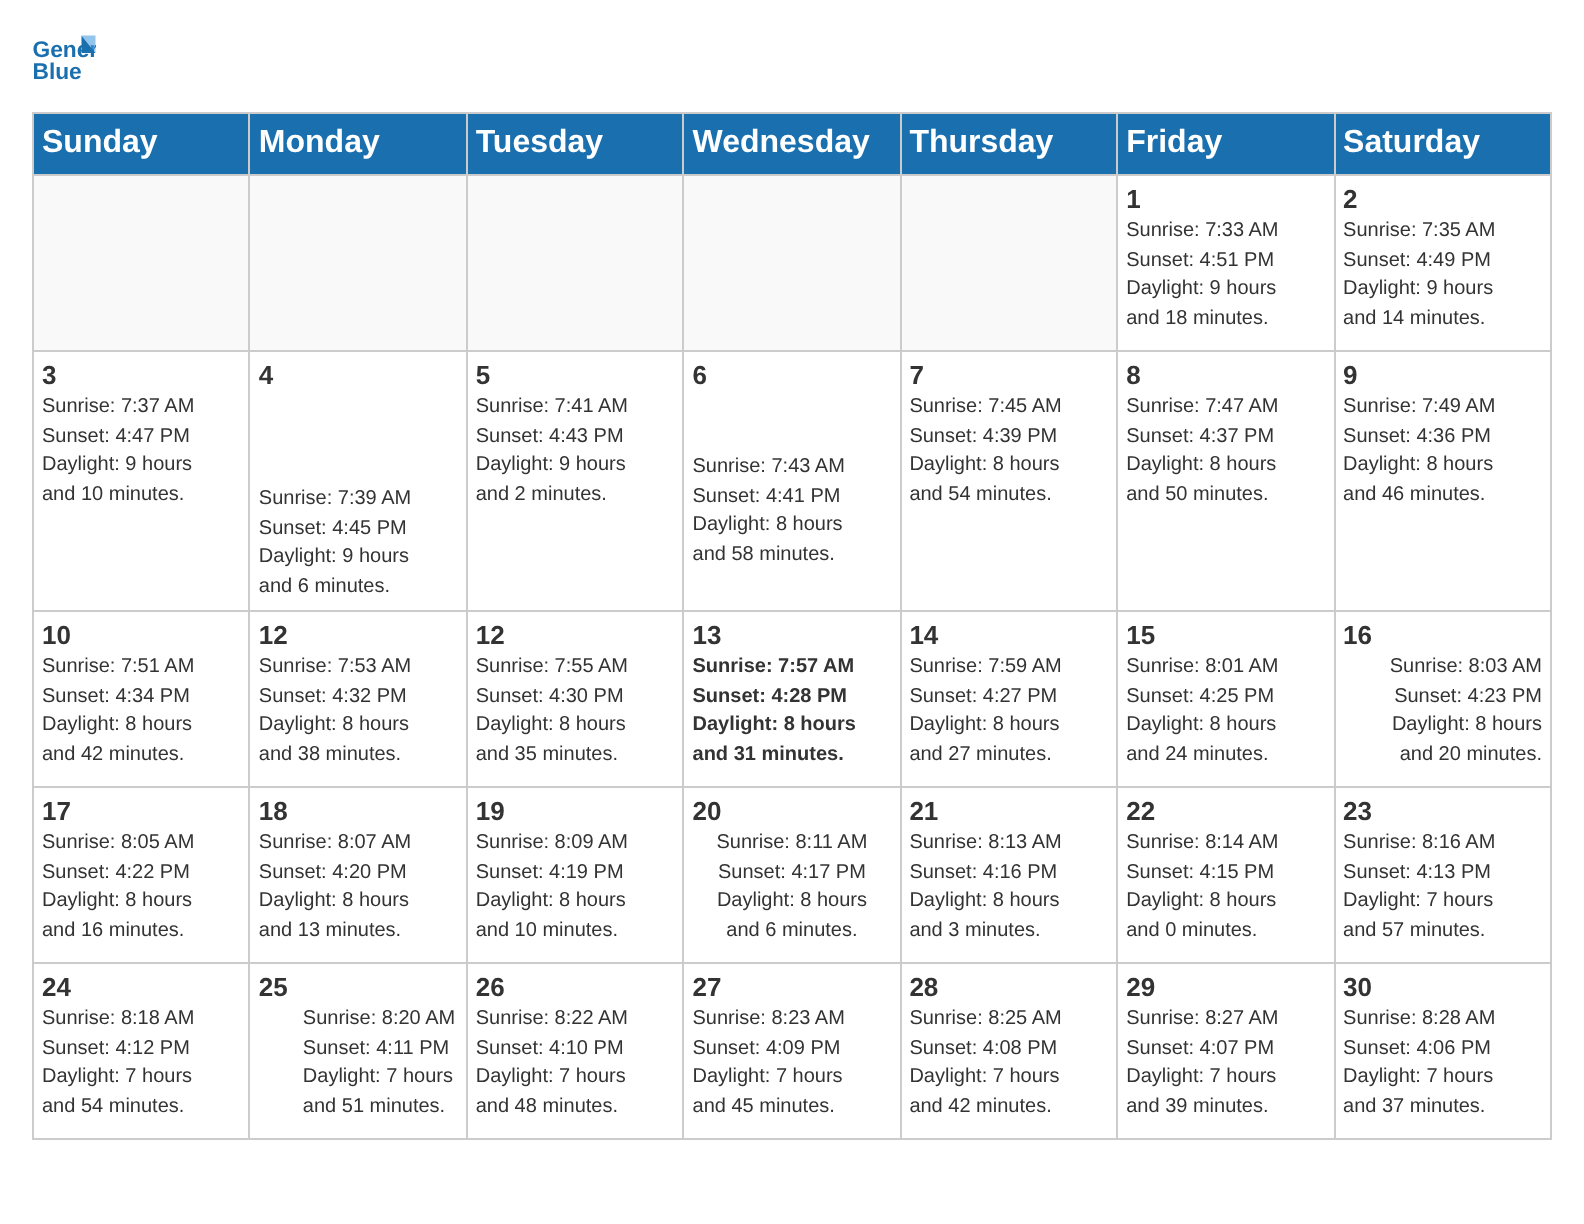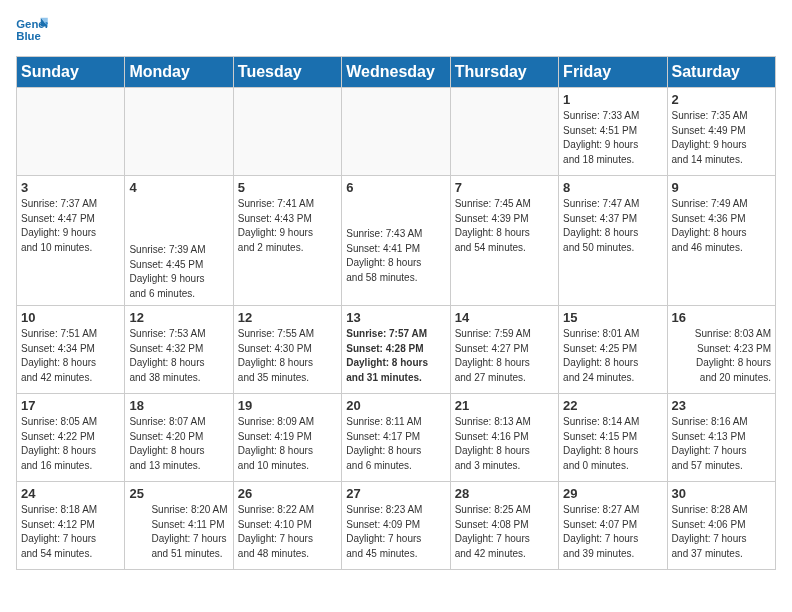--- a/index.html
+++ b/index.html
@@ -247,21 +247,21 @@
         </td>
         <td>
           <span class="day-num">19</span>
           <div class="day-info" style="white-space: pre-line;">Sunrise: 8:09 AM
 Sunset: 4:19 PM
 Daylight: 8 hours
 and 10 minutes.</div>
         </td>
         <td>
           <span class="day-num">20</span>
-          <div class="day-info" style="white-space: pre-line;">Sunrise: 8:11 AM
+          <div class="day-info" style="white-space: pre-line; text-align: center;">Sunrise: 8:11 AM
 Sunset: 4:17 PM
 Daylight: 8 hours
 and 6 minutes.</div>
         </td>
         <td>
           <span class="day-num">21</span>
           <div class="day-info" style="white-space: pre-line;">Sunrise: 8:13 AM
 Sunset: 4:16 PM
 Daylight: 8 hours
 and 3 minutes.</div>

